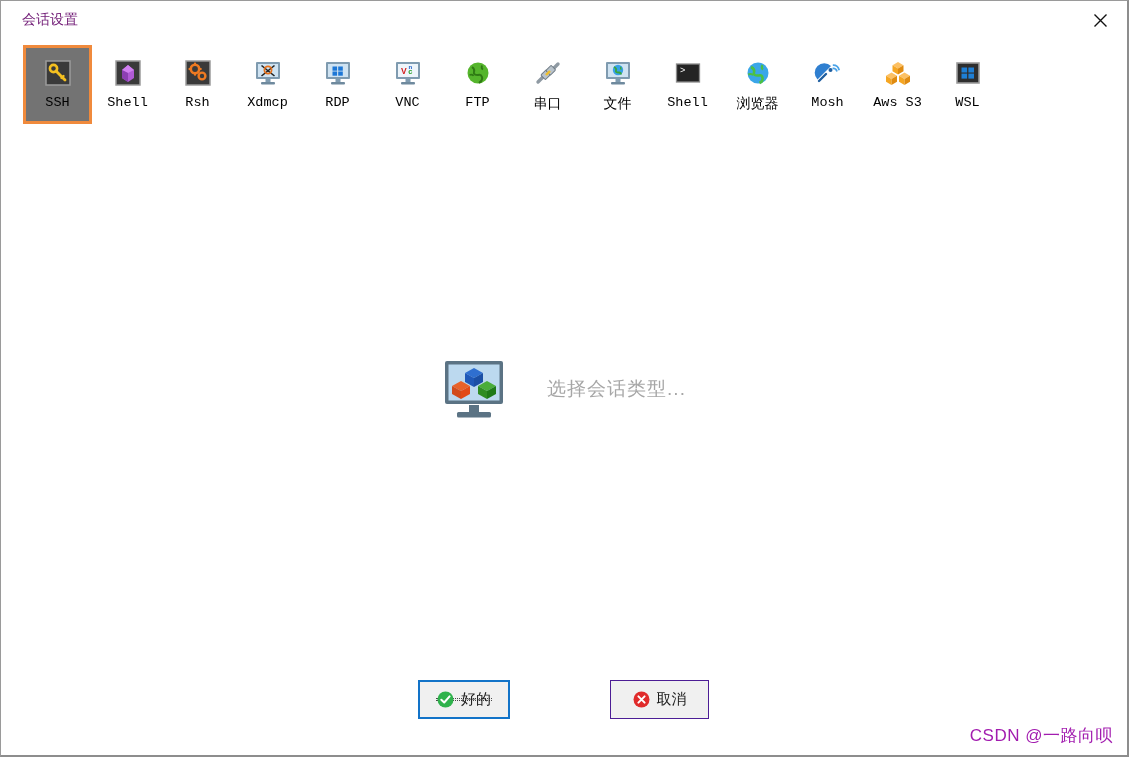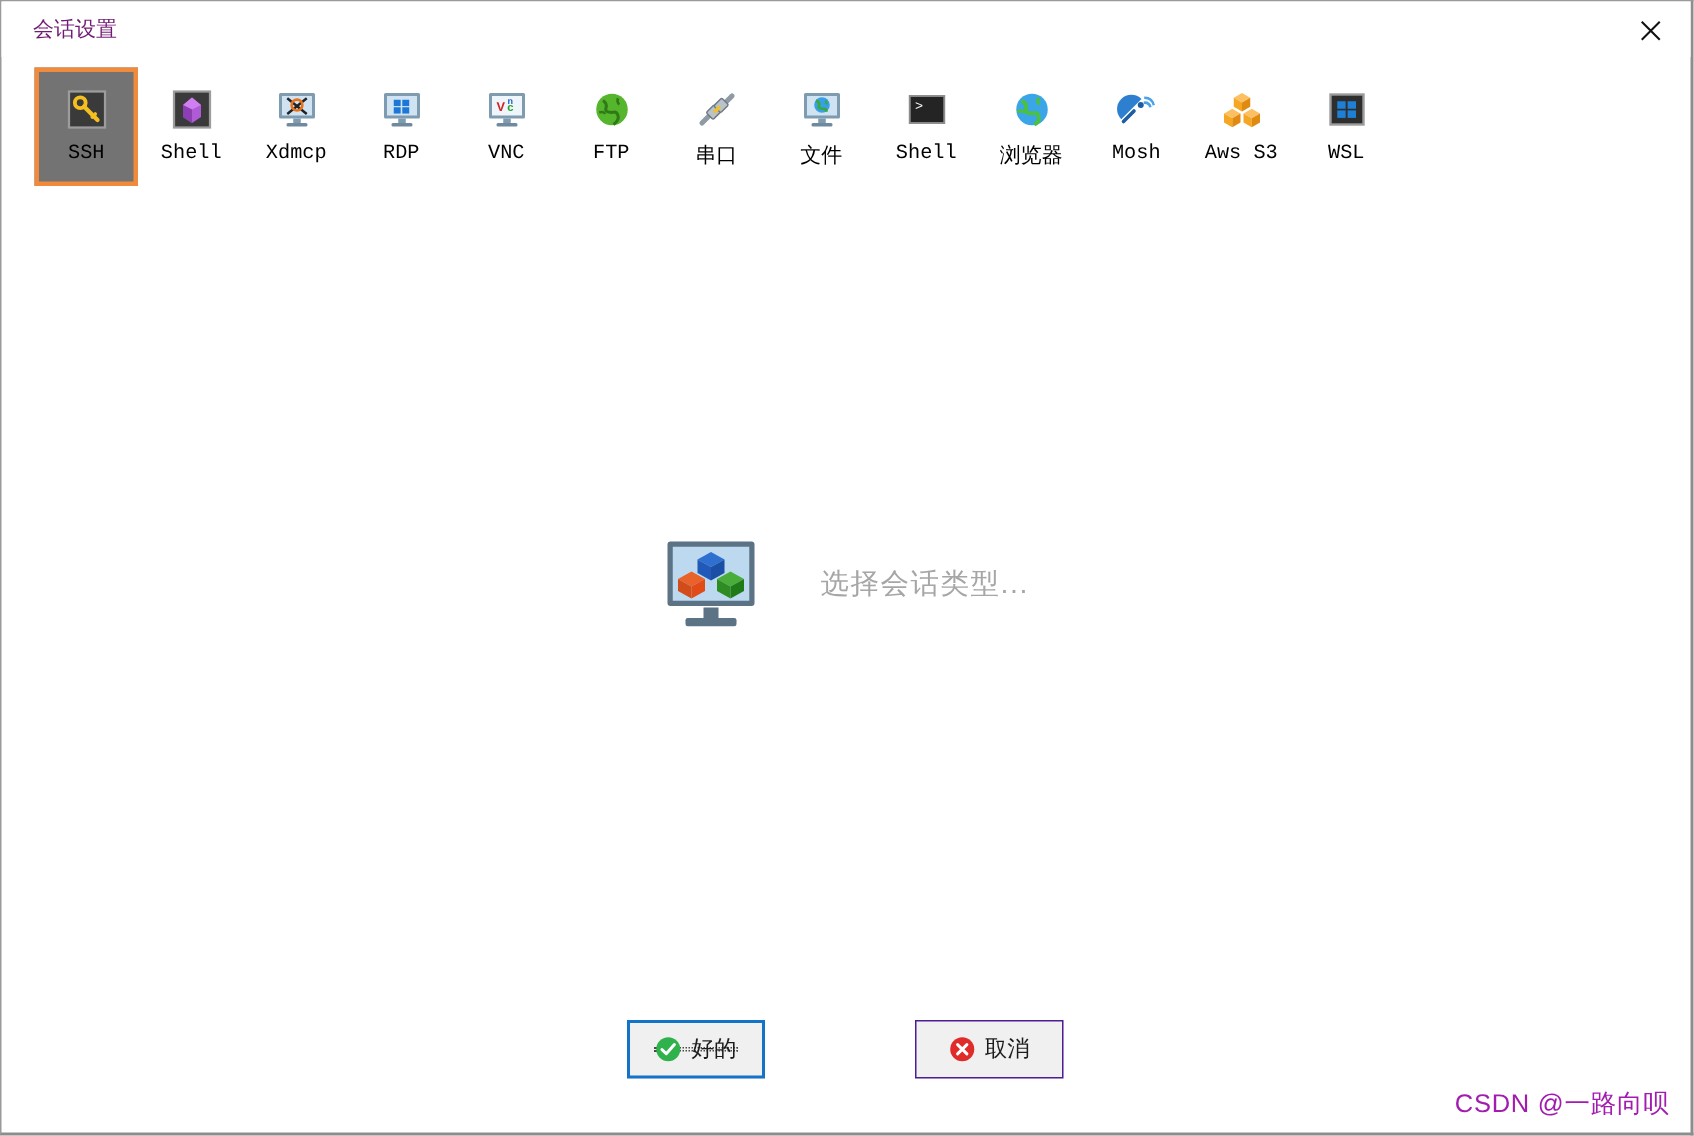--- a/index.html
+++ b/index.html
@@ -225,20 +225,34 @@
             <polygon points="14,6 20,11 20,19 14,23 8,19 8,11" fill="#b05bd6"></polygon>
             <polygon points="14,6 20,11 14,14 8,11" fill="#d07ff0"></polygon>
             <polygon points="8,11 14,14 14,23 8,19" fill="#8c3fb3"></polygon>
           </svg>
         </div>
         <div class="type-label">Shell</div>
       </div>
       <div class="type-item">
         <div class="type-icon">
           <svg width="28" height="28" viewBox="0 0 28 28">
+            <rect x="2" y="2" width="24" height="24" fill="#3a3a3a" stroke="#9c9c9c" stroke-width="1.5"></rect>
+            <circle cx="11" cy="10" r="4.2" fill="none" stroke="#ef7a21" stroke-width="2.6"></circle>
+            <circle cx="18" cy="17" r="3.4" fill="none" stroke="#ef7a21" stroke-width="2.4"></circle>
+            <rect x="10" y="3.6" width="2" height="2.6" fill="#ef7a21"></rect>
+            <rect x="10" y="14" width="2" height="2.6" fill="#ef7a21"></rect>
+            <rect x="4.6" y="9" width="2.6" height="2" fill="#ef7a21"></rect>
+            <rect x="15" y="9" width="2.6" height="2" fill="#ef7a21"></rect>
+          </svg>
+        </div>
+        <div class="type-label">Rsh</div>
+      </div>
+      <div class="type-item">
+        <div class="type-icon">
+          <svg width="28" height="28" viewBox="0 0 28 28">
             <rect x="2" y="3" width="24" height="17" rx="1" fill="#7f9bb0"></rect>
             <rect x="4" y="5" width="20" height="13" fill="#cfe3f2"></rect>
             <rect x="11.5" y="20" width="5" height="3" fill="#7f9bb0"></rect>
             <rect x="7" y="23" width="14" height="2.4" rx="1" fill="#6f8a9e"></rect>
             <path d="M7.5 6.5 L20.5 17" stroke="#222222" stroke-width="1.6"></path>
             <path d="M20.5 6.5 L7.5 17" stroke="#222222" stroke-width="1.6"></path>
             <circle cx="14" cy="11" r="3.6" fill="none" stroke="#e8711a" stroke-width="1.7"></circle>
           </svg>
         </div>
         <div class="type-label">Xdmcp</div>

